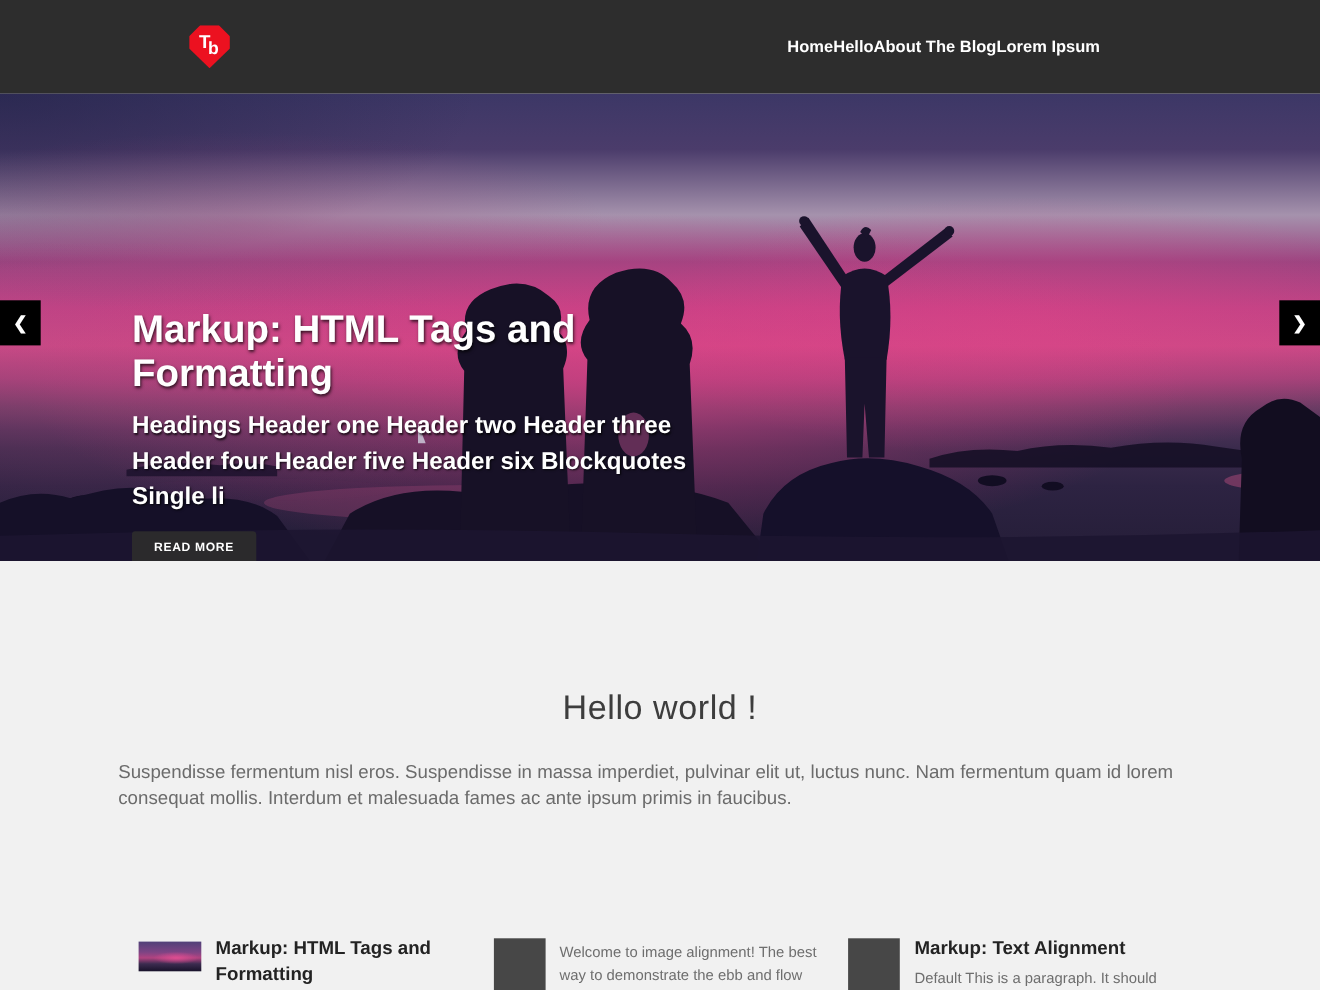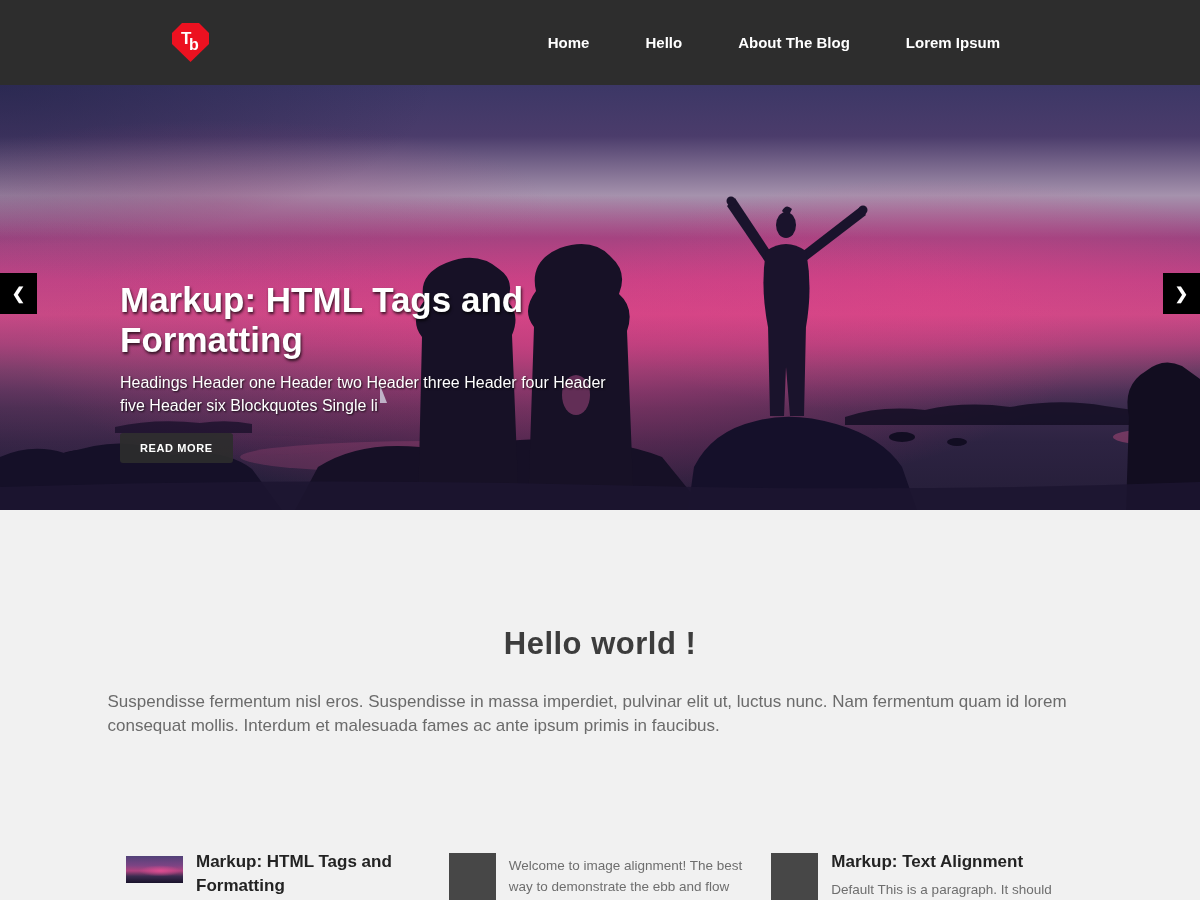--- a/index.html
+++ b/index.html
@@ -6,54 +6,54 @@
   html,body { width:1200px; height:900px; overflow:hidden; background:#f1f1f1;
     font-family:"Liberation Sans", sans-serif; }
 
   
   .navbar { position:relative; width:1200px; height:85px; background:#2d2d2d;
     display:flex; align-items:center; z-index:30; }
   .logo { position:absolute; left:172px; top:23px; width:37px; height:39px; cursor:pointer; }
   .logo svg { display:block; }
   .logo .lt { position:absolute; left:9px; top:6px; color:#fff; font-weight:bold; font-size:17px; }
   .logo .lb { position:absolute; left:17px; top:13px; color:#fff; font-weight:bold; font-size:16px; }
-  .menu { margin-left:auto; margin-right:200px; display:flex; gap:56px; list-style:none;justify-content:flex-end; }
+  .menu { margin-left:auto; margin-right:200px; display:flex; list-style:none;justify-content:flex-end; }
   .menu li a { color:#ffffff; font-size:15px; font-weight:700; text-decoration:none; cursor:pointer; }
 
   
   .hero { position:relative; width:1200px; height:425px; overflow:hidden;
     background:
       radial-gradient(ellipse 620px 200px at 8% 62%, rgba(190,70,130,0.30), transparent 65%),
       radial-gradient(ellipse 780px 230px at 46% 62%, rgba(228,62,134,0.55), transparent 68%),
       radial-gradient(ellipse 520px 170px at 78% 50%, rgba(226,66,136,0.45), transparent 70%),
       radial-gradient(ellipse 480px 120px at 18% 28%, rgba(164,74,127,0.35), transparent 70%),
       radial-gradient(ellipse 700px 260px at 0% 0%, rgba(30,30,66,0.55), transparent 62%),
       linear-gradient(180deg,#3c3766 0%, #4b3c6b 12%, #64407289 26%, #9a4480 36%,
         #c04385 46%, #ca4a86 54%, #a04278 61%, #6a3c64 67%, #4a3156 72%,
         #3a2b4c 76%, #2d2342 84%, #241d37 100%);
   }
   .hero svg.scene { position:absolute; left:0; top:0; width:1200px; height:425px; }
   .hero-caption { position:absolute; left:120px; top:195px; width:520px; z-index:5; }
   .hero-title { color:#ffffff; font-size:35px; line-height:40px; font-weight:700;
     max-width:440px; text-shadow:1px 2px 3px rgba(0,0,0,0.75); }
-  .hero-excerpt { margin-top:11px; color:#ffffff; font-size:16px; line-height:1.45;
-    font-weight:400; max-width:505px; text-shadow:1px 1px 2px rgba(0,0,0,0.8); }
+  .hero-excerpt { margin-top:11px; color:#ffffff; font-size:22px; line-height:1.45;
+    font-weight:700; max-width:505px; text-shadow:1px 1px 2px rgba(0,0,0,0.8); }
   .read-more { display:inline-block; margin-top:16px; background:rgba(45,45,45,0.92);
     color:#ffffff; font-size:11px; font-weight:700; letter-spacing:0.6px;
     padding:9px 20px; border:none; border-radius:3px; cursor:pointer; }
   .slider-arrow { position:absolute; top:188px; width:37px; height:41px; background:#000;
     color:#fff; display:flex; align-items:center; justify-content:center;
     font-size:16px; font-weight:700; cursor:pointer; z-index:6; }
   .slider-arrow.prev { left:0; }
   .slider-arrow.next { right:0; }
 
   
   .main-section { background:#f1f1f1; }
   .hello { padding-top:116px; text-align:center; color:#3d3d3d;
-    font-size:31px; font-weight:700; letter-spacing:0.5px; }
+    font-size:31px; font-weight:400; letter-spacing:0.5px; }
   .intro { margin:28px auto 0 auto; max-width:985px; 
     color:#6b6b6b; font-size:17px; line-height:1.4; }
 
   .cards { width:948px; margin:112px auto 0 auto; display:grid;
     grid-template-columns:repeat(3, 1fr); column-gap:20px; }
   .card { display:flex; align-items:flex-start; }
   .thumb { flex:none; margin-right:13px; cursor:pointer; }
   .thumb--wide { width:57px; height:27px; margin-top:6px;
     background:
       radial-gradient(ellipse 30px 8px at 60% 55%, rgba(233,80,150,0.8), transparent 70%),

